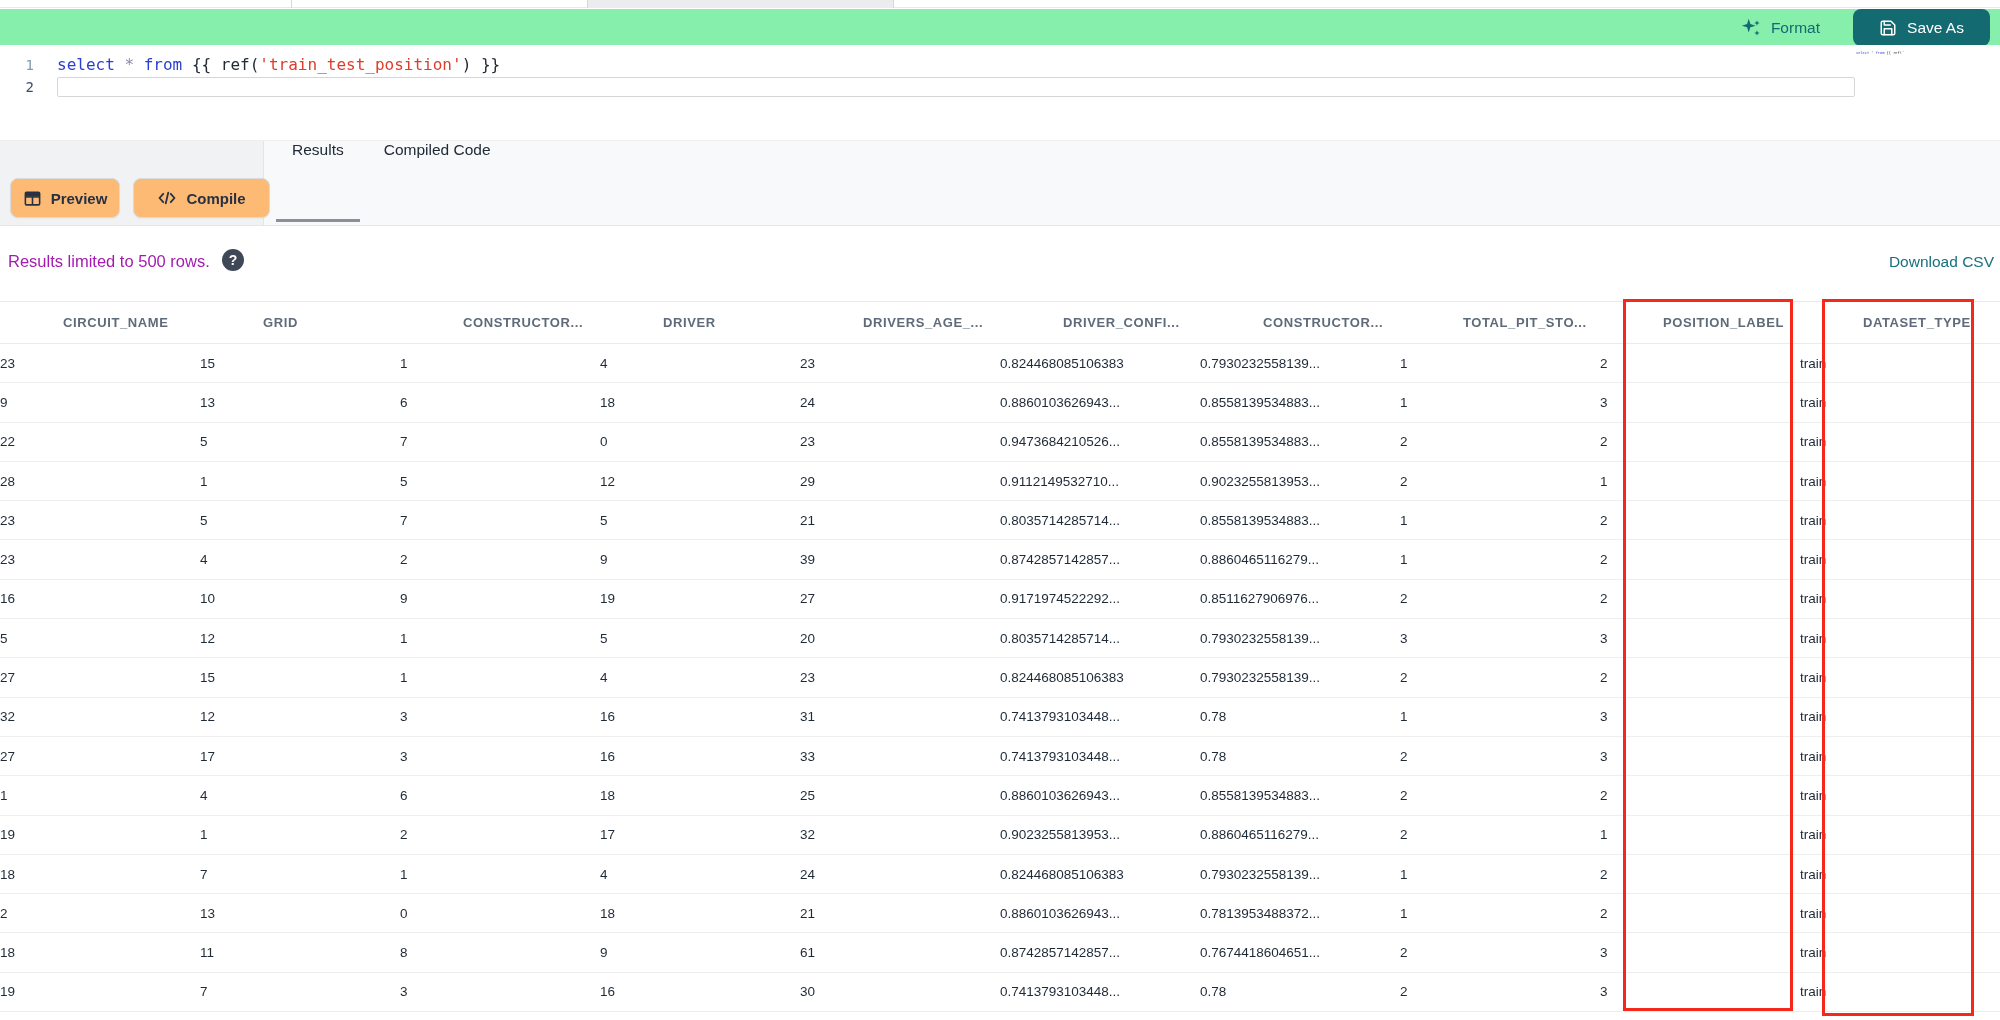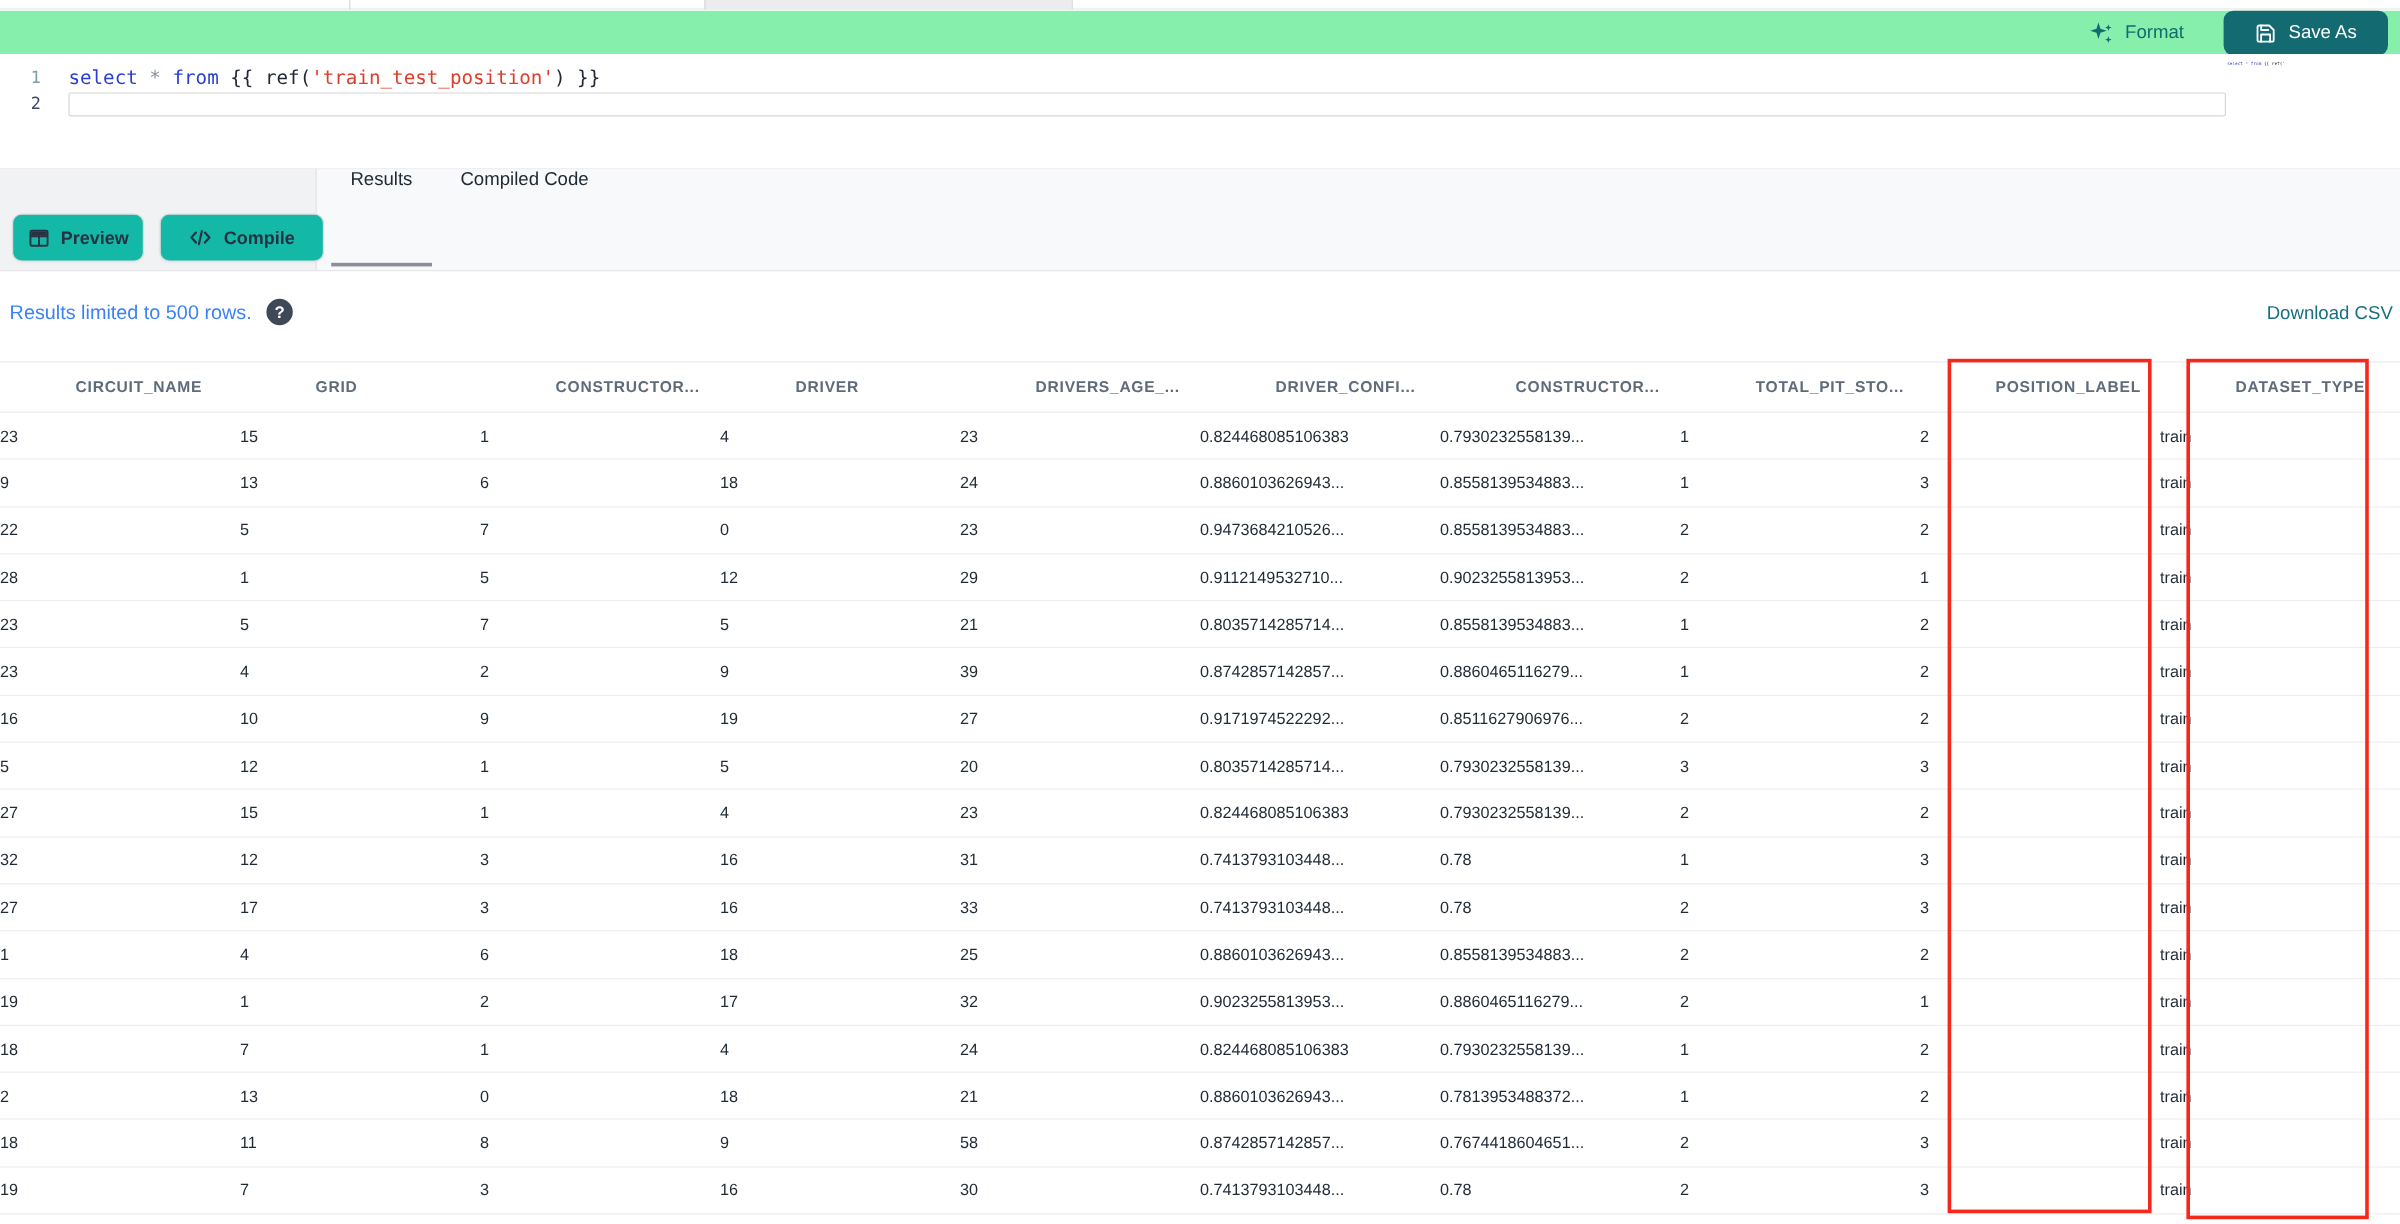--- a/index.html
+++ b/index.html
@@ -28,30 +28,30 @@
   .tok-bracket { color: #232a36; }
   .tok-function { color: #232a36; }
   .tok-string { color: #dd3d2a; }
   .cursor-box { position: absolute; left: 57px; top: 32px; width: 1798px; height: 20px; border: 1px solid #d5d6d8; border-radius: 2px; background: #fff; }
   .minimap { position: absolute; left: 1856px; top: 6px; width: 48px; height: 7px; overflow: hidden; }
   .minimap-inner { font-size: 11px; white-space: nowrap; transform: scale(0.33); transform-origin: 0 0; }
 
   
   .action-row { position: absolute; top: 140px; left: 0; right: 0; height: 86px; background: #f8f9fa; border-top: 1px solid #efeff1; border-bottom: 1px solid #e5e6e8; }
   .left-panel { position: absolute; left: 0; top: 0; width: 264px; height: 100%; background: #f1f2f4; border-right: 1px solid #e3e4e6; }
-  .btn { position: absolute; top: 37px; height: 40px; background: #14b8a6; border: 1px solid #d9dbde; border-radius: 8px; display: flex; align-items: center; justify-content: center; gap: 9px; font-size: 15px; font-weight: 600; color: #263244; font-family: "Liberation Sans", sans-serif; cursor: pointer; box-shadow: 0 1px 2px rgba(0,0,0,0.04); }
+  .btn { position: absolute; top: 37px; height: 40px; background: #fdba74; border: 1px solid #d9dbde; border-radius: 8px; display: flex; align-items: center; justify-content: center; gap: 9px; font-size: 15px; font-weight: 600; color: #263244; font-family: "Liberation Sans", sans-serif; cursor: pointer; box-shadow: 0 1px 2px rgba(0,0,0,0.04); }
   .btn-preview { left: 10px; width: 110px; }
   .btn-compile { left: 133px; width: 137px; }
   .tabs { position: absolute; left: 264px; top: 0; right: 0; height: 100%; display: flex; padding-left: 8px; }
   .tab { position: relative; height: 100%; display: flex; align-items: flex-start; padding: 0 20px; font-size: 15.5px; color: #212b36; cursor: pointer; }
   .tab.active::after { content: ""; position: absolute; left: 4px; right: 4px; bottom: 3px; height: 3px; background: #8a8f98; }
 
   
   .results-meta { position: absolute; top: 227px; left: 0; right: 0; height: 74px; background: #fff; }
-  .limit-text { position: absolute; left: 8px; top: 25px; font-size: 16.5px; color: #3b82f6; }
+  .limit-text { position: absolute; left: 8px; top: 25px; font-size: 16.5px; color: #a21caf; }
   .help-icon { position: absolute; left: 222px; top: 22px; width: 22px; height: 22px; border-radius: 50%; background: #3e4857; color: #fff; font-size: 14px; font-weight: 700; display: flex; align-items: center; justify-content: center; cursor: pointer; }
   .download-link { position: absolute; right: 6px; top: 26px; font-size: 15.5px; color: #17707e; cursor: pointer; text-decoration: none; }
 
   
   .table-wrap { position: absolute; top: 301px; left: 0; right: 0; bottom: 0; background: #fff; border-top: 1px solid #e9ebed; overflow: hidden; }
   .thead { height: 42px; border-bottom: 1px solid #e9ebed; display: grid; grid-template-columns: repeat(10, 200px); padding-left: 63px; align-items: center; color: #5f6b7a; font-size: 13px; font-weight: 700; letter-spacing: 0.6px; }
   .tr { height: 39.3px; border-bottom: 1px solid #eceef0; display: grid; grid-template-columns: repeat(10, 200px); align-items: center; font-size: 13.5px; color: #1f2a37; }
   .th, .td { overflow: hidden; white-space: nowrap; }
 
   
@@ -336,21 +336,21 @@
           <span class="td">0.7813953488372...</span>
           <span class="td">1</span>
           <span class="td">2</span>
           <span class="td">train</span>
         </div>
         <div class="tr">
           <span class="td">18</span>
           <span class="td">11</span>
           <span class="td">8</span>
           <span class="td">9</span>
-          <span class="td">58</span>
+          <span class="td">61</span>
           <span class="td">0.8742857142857...</span>
           <span class="td">0.7674418604651...</span>
           <span class="td">2</span>
           <span class="td">3</span>
           <span class="td">train</span>
         </div>
         <div class="tr">
           <span class="td">19</span>
           <span class="td">7</span>
           <span class="td">3</span>

